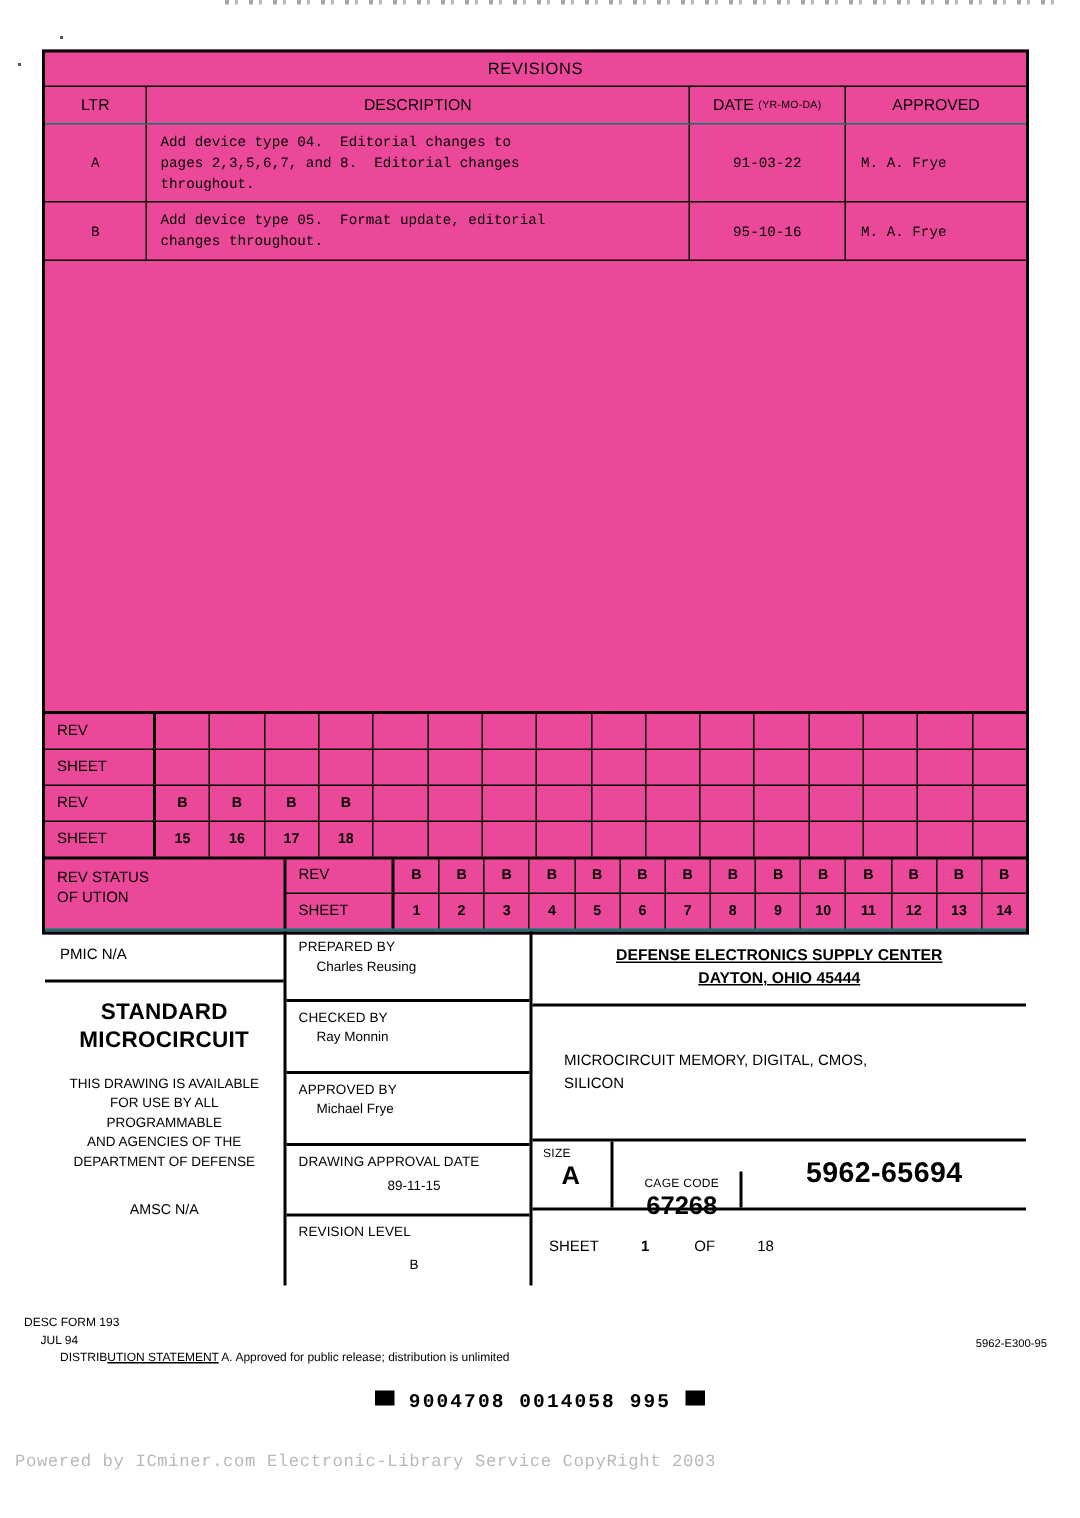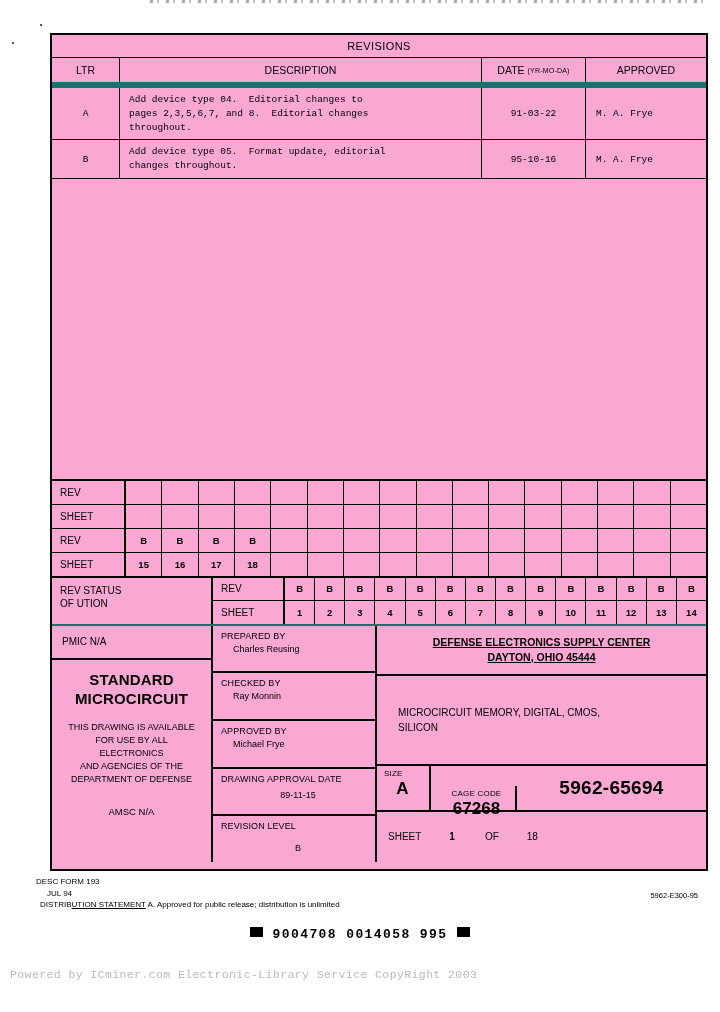--- a/index.html
+++ b/index.html
@@ -35,43 +35,43 @@
   .speck {
     position: absolute;
     background: #555;
     width: 2px;
     height: 2px;
   }
 
   
   .frame {
     position: absolute;
-    left: 50px;
+    left: 28px;
     top: 33px;
     width: 658px;
-    height: 838px;
+    height: 590px;
     border: 2px solid #000;
     box-sizing: border-box;
-    background: #f9a8d4;
+    background: #ec4899;
   }
 
   
   .rev-title {
     height: 22px;
     border-bottom: 1px solid #000;
     display: flex;
     align-items: center;
     justify-content: center;
     font-size: 11px;
     letter-spacing: .4px;
   }
   .rev-head {
     display: flex;
     height: 24px;
-    border-bottom: 6px solid #0f766e;
+    border-bottom: 1px solid #0f766e;
     font-size: 10.5px;
   }
   .rev-head > div {
     display: flex;
     align-items: center;
     justify-content: center;
     box-sizing: border-box;
   }
   .col-ltr   { width: 68px; border-right: 1px solid #000; }
   .col-desc  { flex: 1;     border-right: 1px solid #000; }
@@ -304,21 +304,21 @@
     box-sizing: border-box;
   }
   .sheet-row .sp1 { margin-left: 28px; font-weight: bold; }
   .sheet-row .sp2 { margin-left: 30px; }
   .sheet-row .sp3 { margin-left: 28px; }
 
   
   .footer { position: absolute; left: 0; top: 0; width: 720px; height: 1012px; pointer-events: none; }
   .desc-form {
     position: absolute;
-    left: 36px; top: 876px;
+    left: 16px; top: 876px;
     font-size: 8px;
     line-height: 1.45;
   }
   .jul { padding-left: 11px; }
   .dist {
     position: absolute;
     left: 40px; top: 900px;
     font-size: 8px;
   }
   .dist u { text-decoration: underline; }
@@ -537,21 +537,21 @@
   <div class="titleblock">
 
     <div class="tb-left">
       <div class="pmic">PMIC N/A</div>
       <div class="smd-box">
         <div class="smd-title">STANDARD</div>
         <div class="smd-title">MICROCIRCUIT</div>
         <div class="smd-note">
           <div>THIS DRAWING IS AVAILABLE</div>
           <div>FOR USE BY ALL</div>
-          <div>ELECTRONICS</div>
+          <div>PROGRAMMABLE</div>
           <div>AND AGENCIES OF THE</div>
           <div>DEPARTMENT OF DEFENSE</div>
         </div>
         <div class="amsc">AMSC N/A</div>
       </div>
     </div>
 
     <div class="tb-mid">
       <div class="sig-cell">
         <div class="sig-label">PREPARED BY</div>

